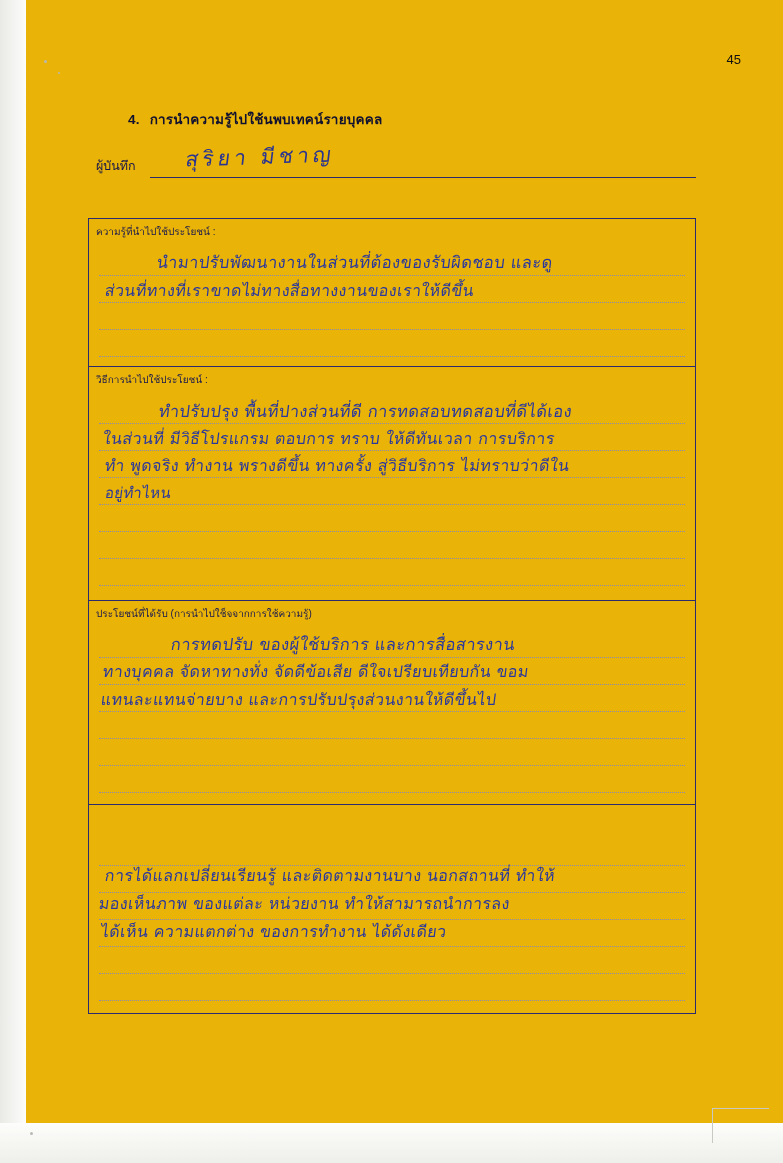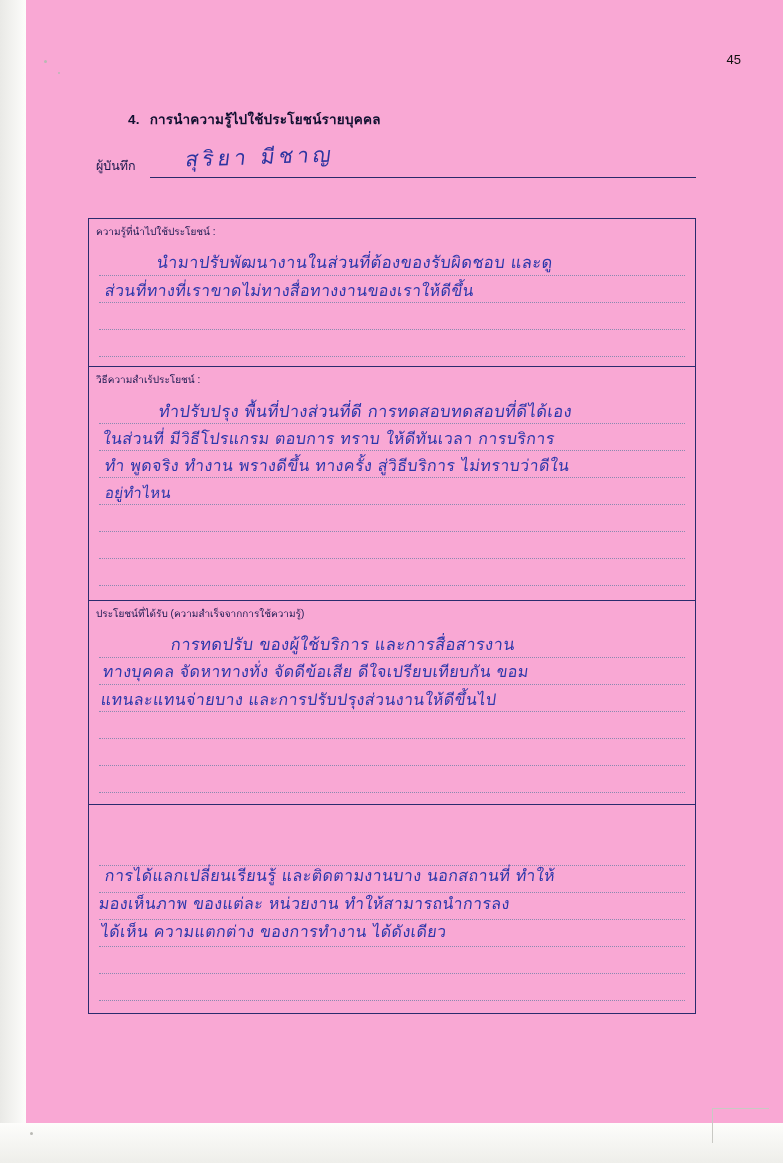--- a/index.html
+++ b/index.html
@@ -7,21 +7,21 @@
     padding: 0;
     background: #ffffff;
   }
   body {
     font-family: "Liberation Sans", sans-serif;
   }
   .page {
     position: relative;
     width: 783px;
     height: 1163px;
-    background: #f9a8d4;
+    background: #eab308;
     overflow: hidden;
   }
   
   .scan-edge-left {
     position: absolute;
     left: 0; top: 0;
     width: 26px; height: 1163px;
     background: linear-gradient(to right, #e9e9e6 0%, #fdfdfb 100%);
     pointer-events: none;
   }
@@ -157,21 +157,21 @@
 
   <div class="scan-edge-left"></div>
   <div class="scan-edge-bottom"></div>
   <div class="scan-speck" style="left:44px;top:60px;width:3px;height:3px;"></div>
   <div class="scan-speck" style="left:58px;top:72px;width:2px;height:2px;"></div>
   <div class="scan-speck" style="left:30px;top:1132px;width:3px;height:3px;"></div>
 
   <div class="page-number">45</div>
 
   <div class="section-heading">
-    <span class="num">4.</span><span>การนำความรู้ไปใช้ประโยชน์รายบุคคล</span>
+    <span class="num">4.</span><span>การนำความรู้ไปใช้นพบเทคน์รายบุคคล</span>
   </div>
 
   <div class="recorder-row">
     <div class="recorder-label">ผู้บันทึก</div>
     <div class="recorder-rule"></div>
     <div class="recorder-value handwriting">สุริยา มีชาญ</div>
   </div>
 
   <div class="form-table">
 
@@ -181,38 +181,38 @@
         <div class="rule" style="top:30px;"></div>
         <div class="rule" style="top:57px;"></div>
         <div class="rule" style="top:84px;"></div>
         <div class="rule" style="top:111px;"></div>
         <div class="ink" style="left:58px;top:4px;">นำมาปรับพัฒนางานในส่วนที่ต้องของรับผิดชอบ และดู</div>
         <div class="ink l2" style="left:6px;top:33px;">ส่วนที่ทางที่เราขาดไม่ทางสื่อทางงานของเราให้ดีขึ้น</div>
       </div>
     </div>
 
     <div class="block" style="height:234px;">
-      <div class="block-label">วิธีความสำเร้ประโยชน์ :</div>
+      <div class="block-label">วิธีการนำไปใช้ประโยชน์ :</div>
       <div class="rules">
         <div class="rule" style="top:30px;"></div>
         <div class="rule" style="top:57px;"></div>
         <div class="rule" style="top:84px;"></div>
         <div class="rule" style="top:111px;"></div>
         <div class="rule" style="top:138px;"></div>
         <div class="rule" style="top:165px;"></div>
         <div class="rule" style="top:192px;"></div>
         <div class="ink" style="left:60px;top:5px;">ทำปรับปรุง พื้นที่ปางส่วนที่ดี การทดสอบทดสอบที่ดีได้เอง</div>
         <div class="ink l2" style="left:4px;top:33px;">ในส่วนที่ มีวิธีโปรแกรม ตอบการ ทราบ ให้ดีทันเวลา การบริการ</div>
         <div class="ink l2" style="left:6px;top:60px;">ทำ พูดจริง ทำงาน พรางดีขึ้น ทางครั้ง สู่วิธีบริการ ไม่ทราบว่าดีใน</div>
         <div class="ink small" style="left:6px;top:88px;">อยู่ทำไหน</div>
       </div>
     </div>
 
     <div class="block" style="height:204px;">
-      <div class="block-label">ประโยชน์ที่ได้รับ (ความสำเร็จจากการใช้ความรู้)</div>
+      <div class="block-label">ประโยชน์ที่ได้รับ (การนำไปใช็จจากการใช้ความรู้)</div>
       <div class="rules">
         <div class="rule" style="top:30px;"></div>
         <div class="rule" style="top:57px;"></div>
         <div class="rule" style="top:84px;"></div>
         <div class="rule" style="top:111px;"></div>
         <div class="rule" style="top:138px;"></div>
         <div class="rule" style="top:165px;"></div>
         <div class="ink" style="left:72px;top:4px;">การทดปรับ ของผู้ใช้บริการ และการสื่อสารงาน</div>
         <div class="ink l2" style="left:4px;top:32px;">ทางบุคคล จัดหาทางทั่ง จัดดีข้อเสีย ดีใจเปรียบเทียบกัน ขอม</div>
         <div class="ink l2" style="left:2px;top:60px;">แทนละแทนจ่ายบาง และการปรับปรุงส่วนงานให้ดีขึ้นไป</div>

